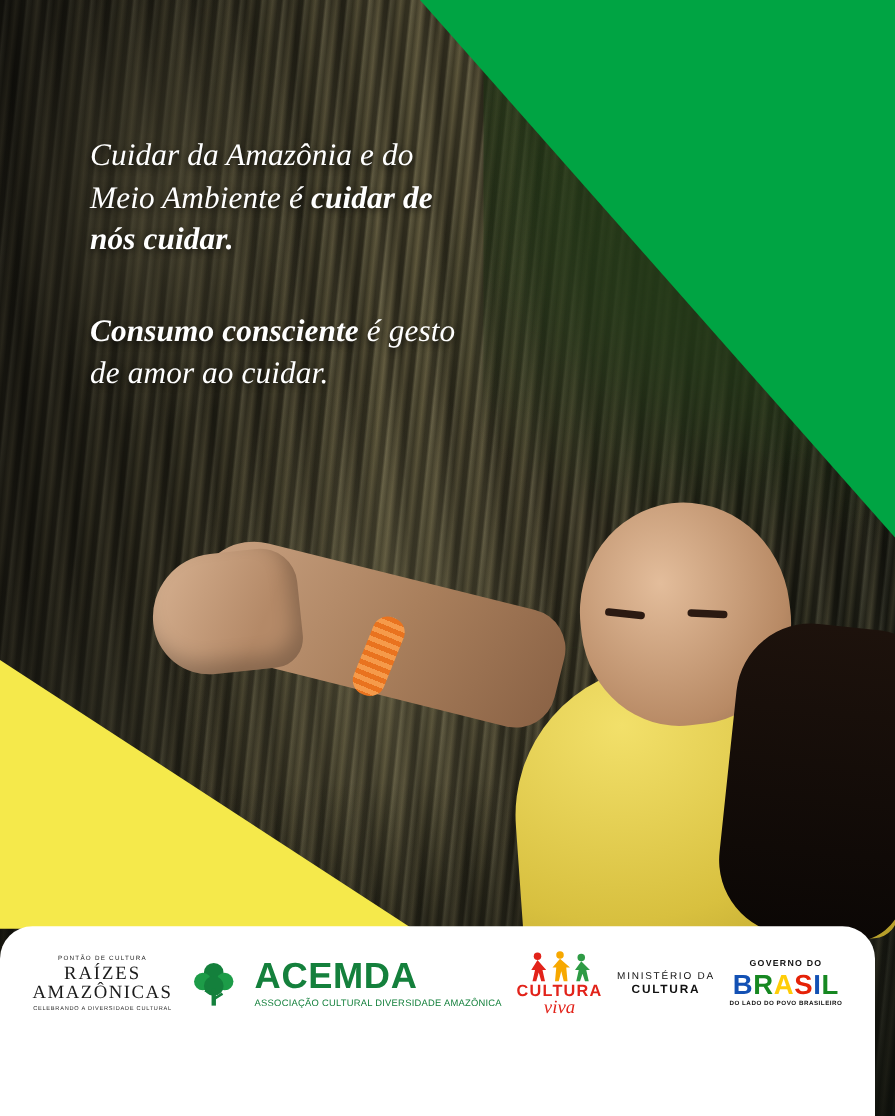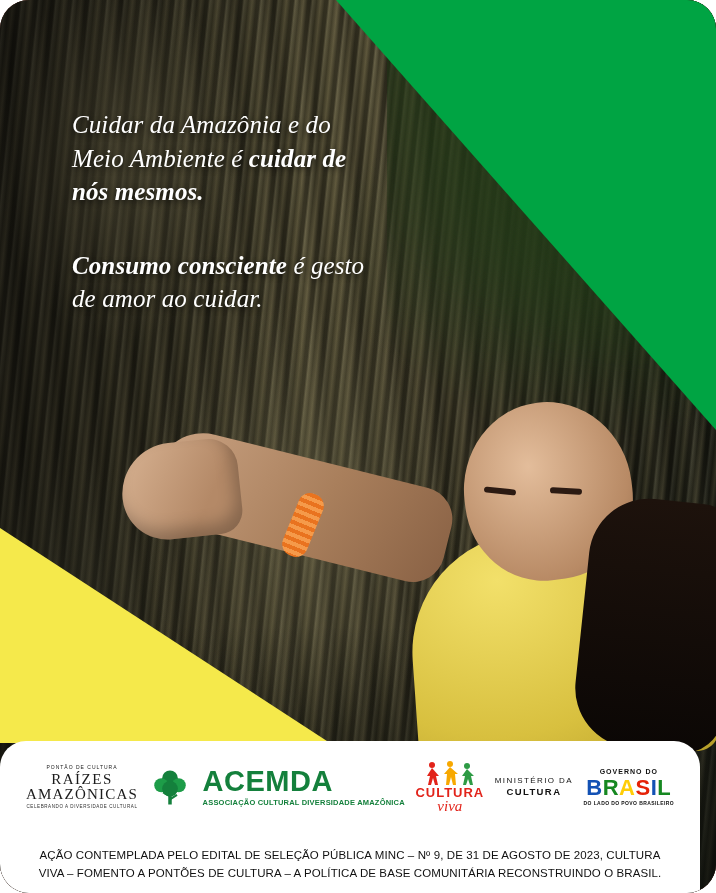--- a/index.html
+++ b/index.html
@@ -9,21 +9,20 @@
   }
   body {
     font-family: "Liberation Sans", sans-serif;
   }
   .poster {
     position: relative;
     width: 716px;
     height: 893px;
     overflow: hidden;
     background: #7f1d1d;
-    border-radius: 29px;
   }
 
   
   .photo {
     position: absolute;
     inset: 0;
     background:
       
       radial-gradient(ellipse 180px 260px at 120px 160px, rgba(150,140,100,0.38), rgba(0,0,0,0) 70%),
       radial-gradient(ellipse 220px 300px at 300px 520px, rgba(120,115,85,0.30), rgba(0,0,0,0) 72%),
@@ -229,21 +228,21 @@
   .logo-acemda .tree { width: 42px; height: 42px; }
   .logo-acemda .txt .name {
     font-size: 29px;
     font-weight: bold;
     color: #14803c;
     letter-spacing: 0.5px;
     line-height: 1;
   }
   .logo-acemda .txt .desc {
     font-size: 7.5px;
-    font-weight: bold;
+    font-weight: normal;
     color: #14803c;
     letter-spacing: 0.2px;
     margin-top: 2px;
   }
 
   
   .logo-cultura { text-align: center; }
   .logo-cultura .mark { height: 26px; }
   .logo-cultura .l1 {
     font-size: 13px; font-weight: bold; color: #E2231A; letter-spacing: 1px; line-height: 1.05;
@@ -301,21 +300,21 @@
     <div class="hand"></div>
   </div>
 
   <div class="wedge-green"></div>
   <div class="wedge-yellow"></div>
 
   <div class="headline">
     <p>
       <span>Cuidar da Amazônia e do</span><br>
       <span>Meio Ambiente é </span><span class="b">cuidar de</span><br>
-      <span class="b">nós mesmos.</span>
+      <span class="b">nós cuidar.</span>
     </p>
     <p class="para2">
       <span class="b">Consumo consciente</span><span> é gesto</span><br>
       <span>de amor ao cuidar.</span>
     </p>
   </div>
 
   <div class="footer">
 
     <div class="logos">
@@ -371,19 +370,15 @@
       </div>
 
       <div class="logo-gov">
         <div class="l1">GOVERNO DO</div>
         <div class="l2"><span class="g1">B</span><span class="g2">R</span><span class="g3">A</span><span class="g4">S</span><span class="g5">I</span><span class="g6">L</span></div>
         <div class="l3">DO LADO DO POVO BRASILEIRO</div>
       </div>
 
     </div>
 
-    <div class="footer-note">
-      <div>AÇÃO CONTEMPLADA PELO EDITAL DE SELEÇÃO PÚBLICA MINC – Nº 9, DE 31 DE AGOSTO DE 2023, CULTURA</div>
-      <div>VIVA – FOMENTO A PONTÕES DE CULTURA  – A POLÍTICA DE BASE COMUNITÁRIA RECONSTRUINDO O BRASIL.</div>
-    </div>
 
   </div>
 </div>
 
 </body></html>

